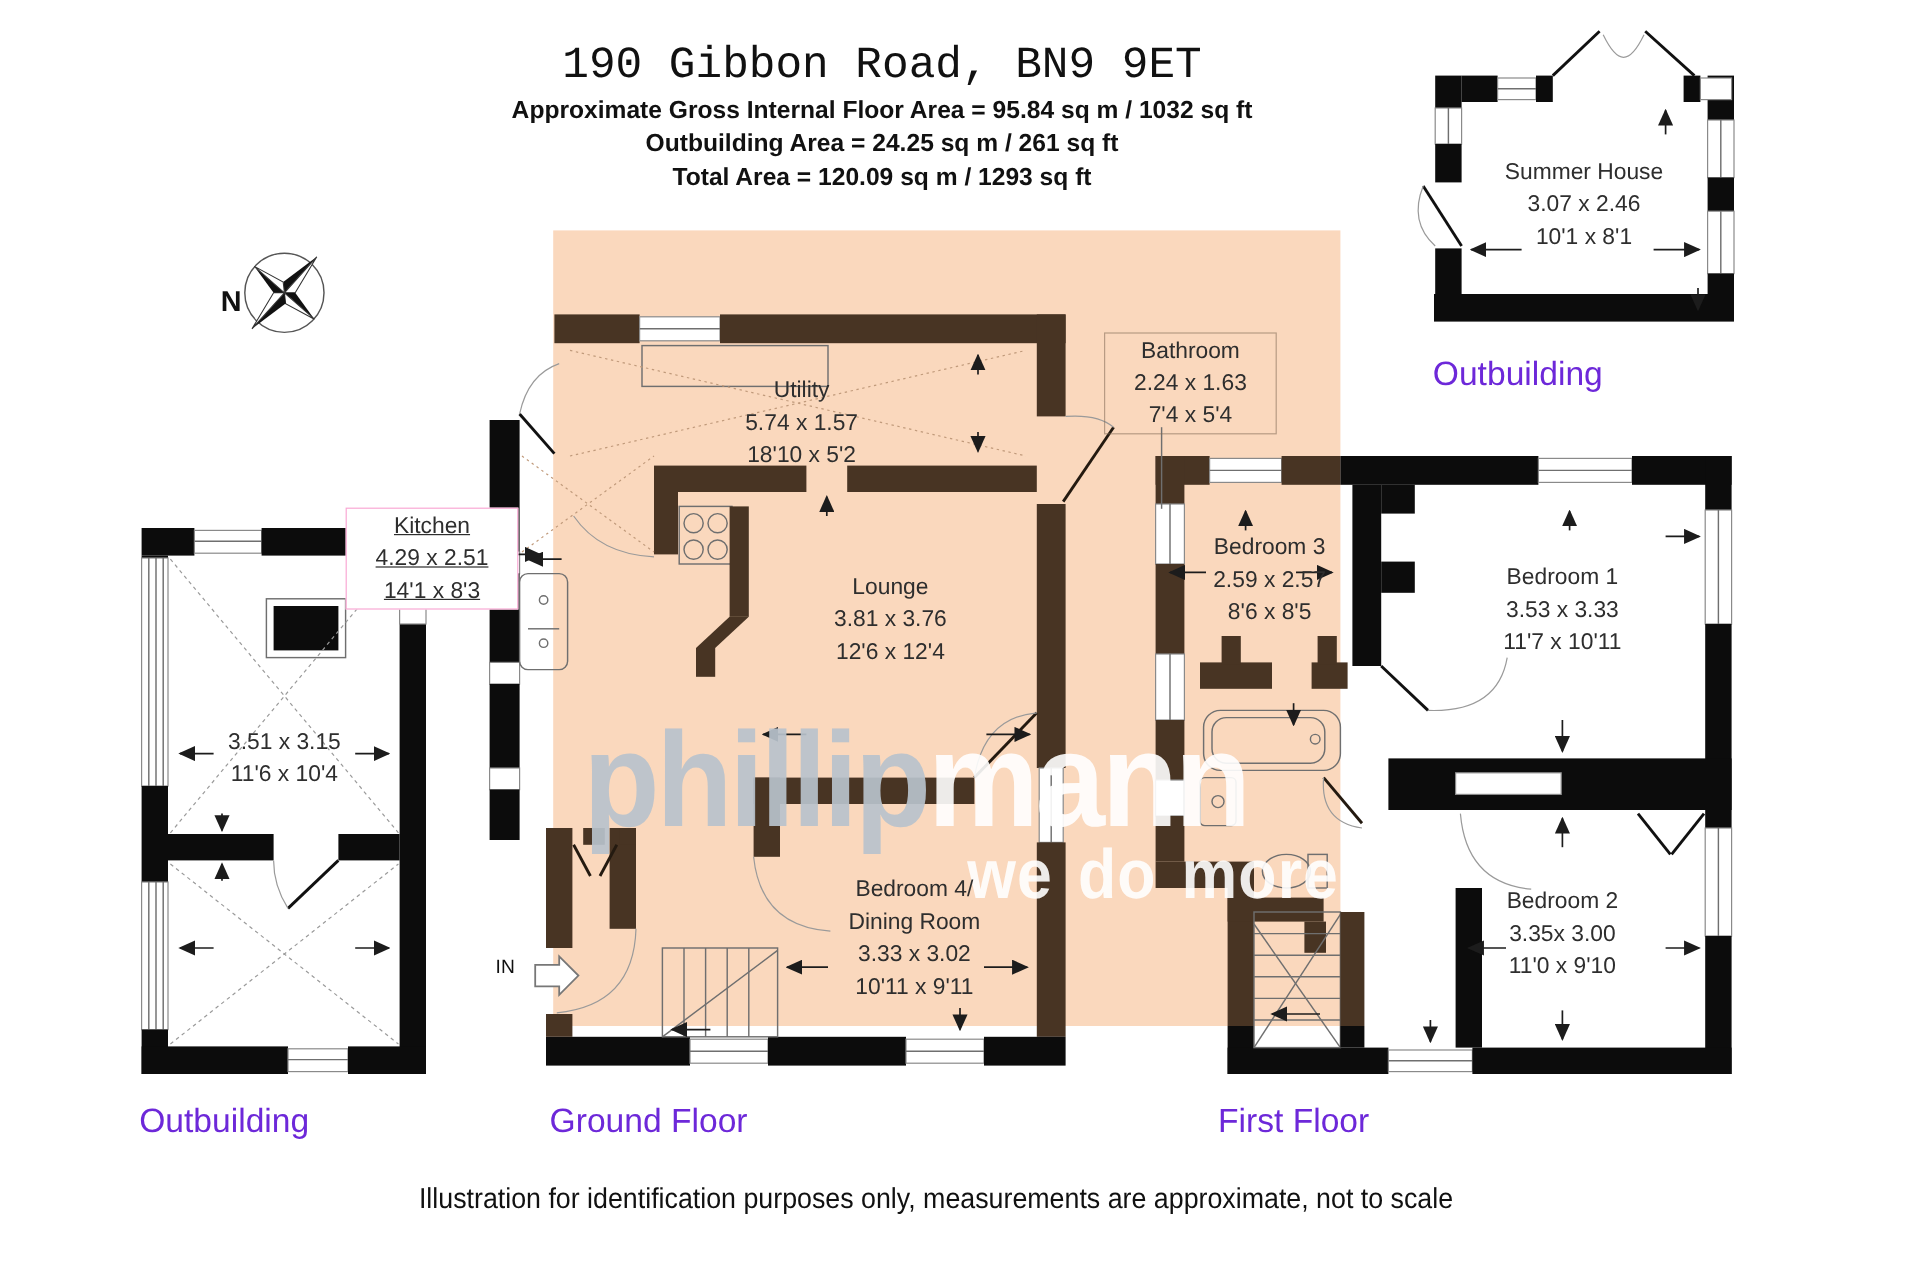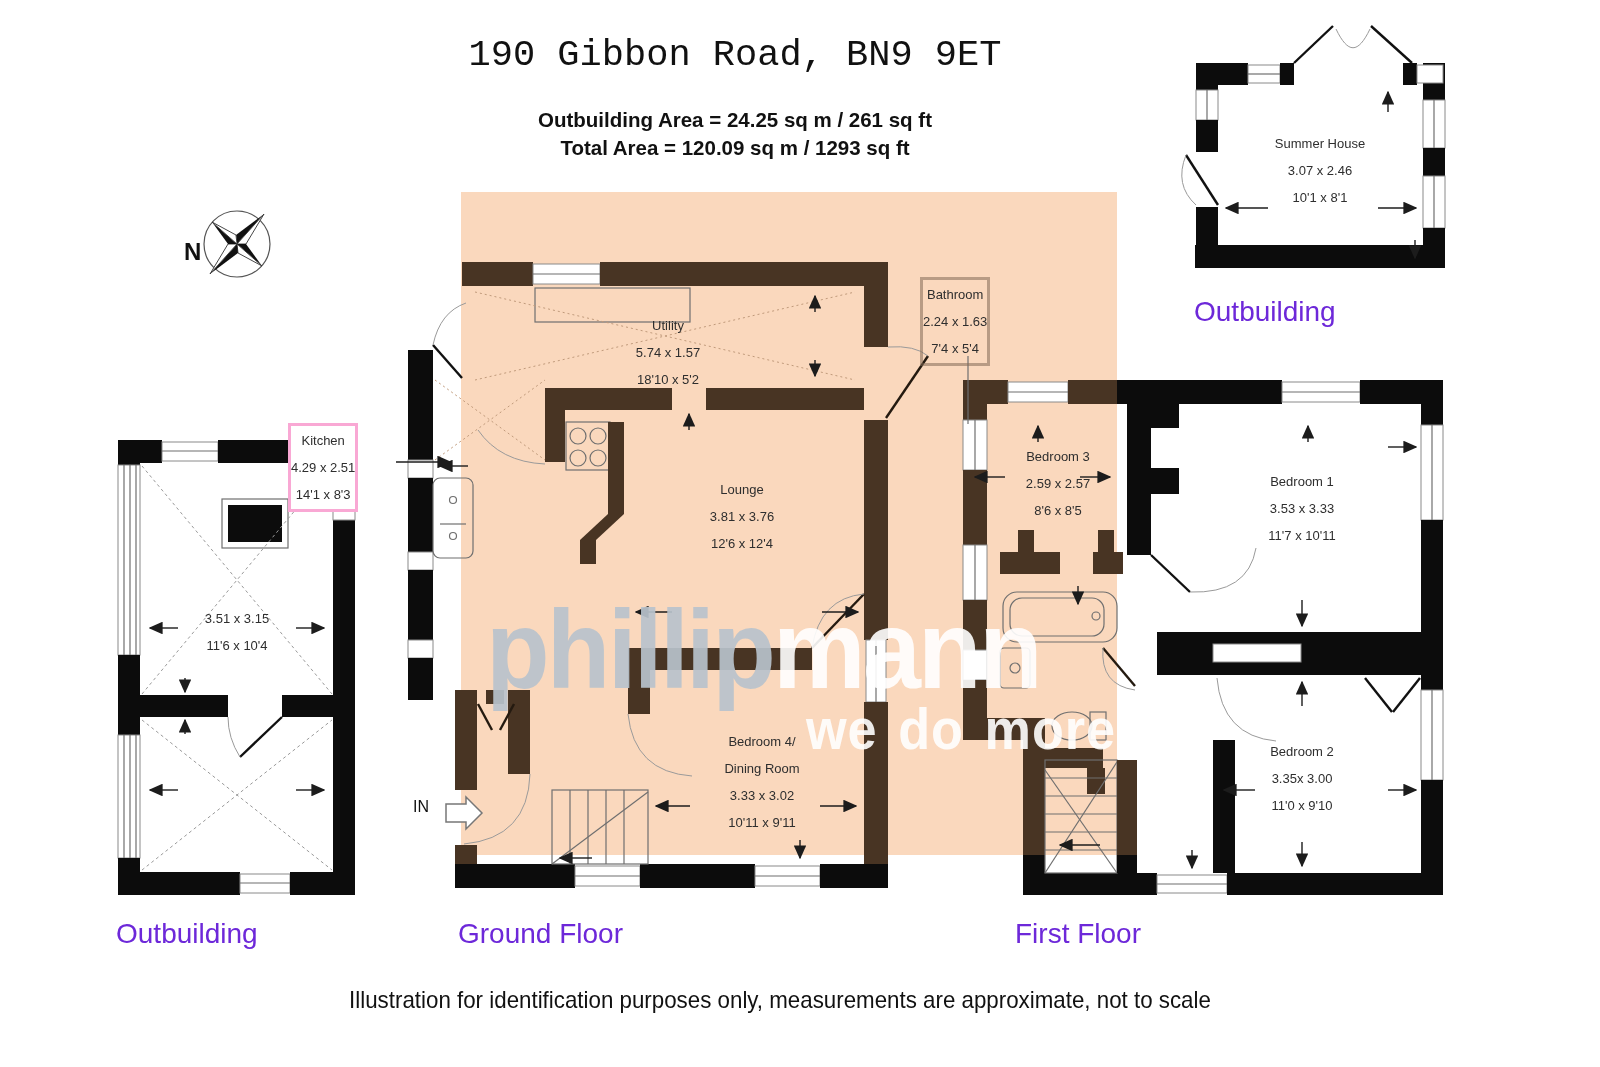--- a/index.html
+++ b/index.html
@@ -20,23 +20,23 @@
   .leafk{fill:none;stroke:#111;stroke-width:2.4;}
   .dot{fill:none;stroke:#c09a7b;stroke-width:1;stroke-dasharray:2 3;}
   .dotg{fill:none;stroke:#9a9a9a;stroke-width:1;stroke-dasharray:3 3;}
   .arr{stroke:#1c1c1c;stroke-width:1.4;fill:none;}
   
   .hdr{position:absolute;left:735px;transform:translateX(-50%);white-space:nowrap;
        text-align:center;color:#111;z-index:3;}
   .title{top:34px;font-size:37px;letter-spacing:0;font-family:Liberation Mono, monospace;}
   .sub{font-weight:bold;font-size:20.5px;}
   .rl{position:absolute;transform:translateX(-50%);text-align:center;z-index:3;
-      font-size:13px;line-height:27px;color:var(--ink);white-space:nowrap;}
-  .boxed{transform:none;border:3px solid #f9a8d4;padding:1px 0;}
-  .kitchenbox{background:#fff;}
+      font-size:19px;line-height:27px;color:var(--ink);white-space:nowrap;}
+  .boxed{transform:none;border:1px solid #f9a8d4;padding:1px 24px;}
+  .kitchenbox{background:#fff;text-decoration:underline;}
   .bathbox{border-color:rgba(130,105,85,.55);}
   .fl{position:absolute;font-size:28px;color:#6d28d9;z-index:3;white-space:nowrap;}
   .inlbl{position:absolute;left:413px;top:798px;font-size:16px;color:#111;z-index:3;}
   .nlbl{position:absolute;left:184px;top:238px;font-size:24px;font-weight:bold;color:#111;z-index:3;}
   .wm1{position:absolute;left:486px;top:594px;z-index:2;font-weight:bold;font-size:112px;
        line-height:1;letter-spacing:-3px;white-space:nowrap;transform:scaleX(.93);
        transform-origin:left top;}
   .wm1 .p1{color:var(--wmGray);opacity:.92;}
   .wm1 .p2{color:#fff;opacity:.9;}
   .wm2{position:absolute;left:806px;top:700px;z-index:2;font-weight:bold;font-size:58px;
@@ -340,20 +340,21 @@
     <line x1="1378" y1="208" x2="1416" y2="208" class="arr" marker-end="url(#ah)"></line>
     <line x1="1388" y1="112" x2="1388" y2="92" class="arr" marker-end="url(#ah)"></line>
     <line x1="1415" y1="240" x2="1415" y2="258" class="arr" marker-end="url(#ah)"></line>
   </g>
 </svg>
 
 <div class="wm1"><span class="p1">phillip</span><span class="p2">mann</span></div>
 <div class="wm2">we do more</div>
 
 <div class="hdr title">190 Gibbon Road, BN9 9ET</div>
+<div class="hdr sub" style="top:80px">Approximate Gross Internal Floor Area = 95.84 sq m / 1032 sq ft</div>
 <div class="hdr sub" style="top:108px">Outbuilding Area = 24.25 sq m / 261 sq ft</div>
 <div class="hdr sub" style="top:136px">Total Area = 120.09 sq m / 1293 sq ft</div>
 
 <div class="nlbl">N</div>
 <div class="inlbl">IN</div>
 
 <div class="rl" style="left:668px;top:312px">
   <div>Utility</div>
   <div>5.74 x 1.57</div>
   <div>18'10 x 5'2</div>

